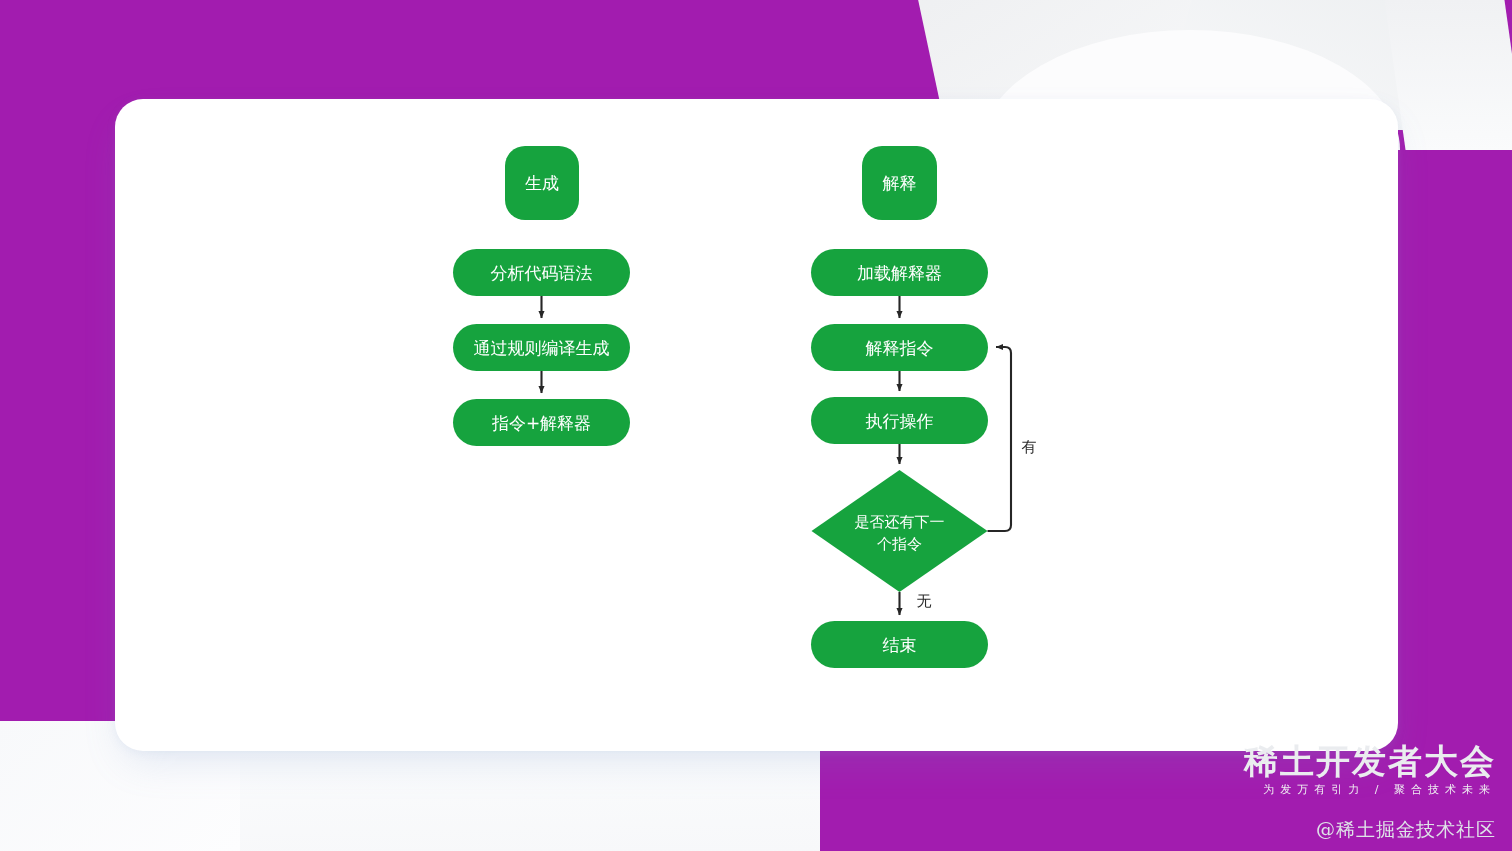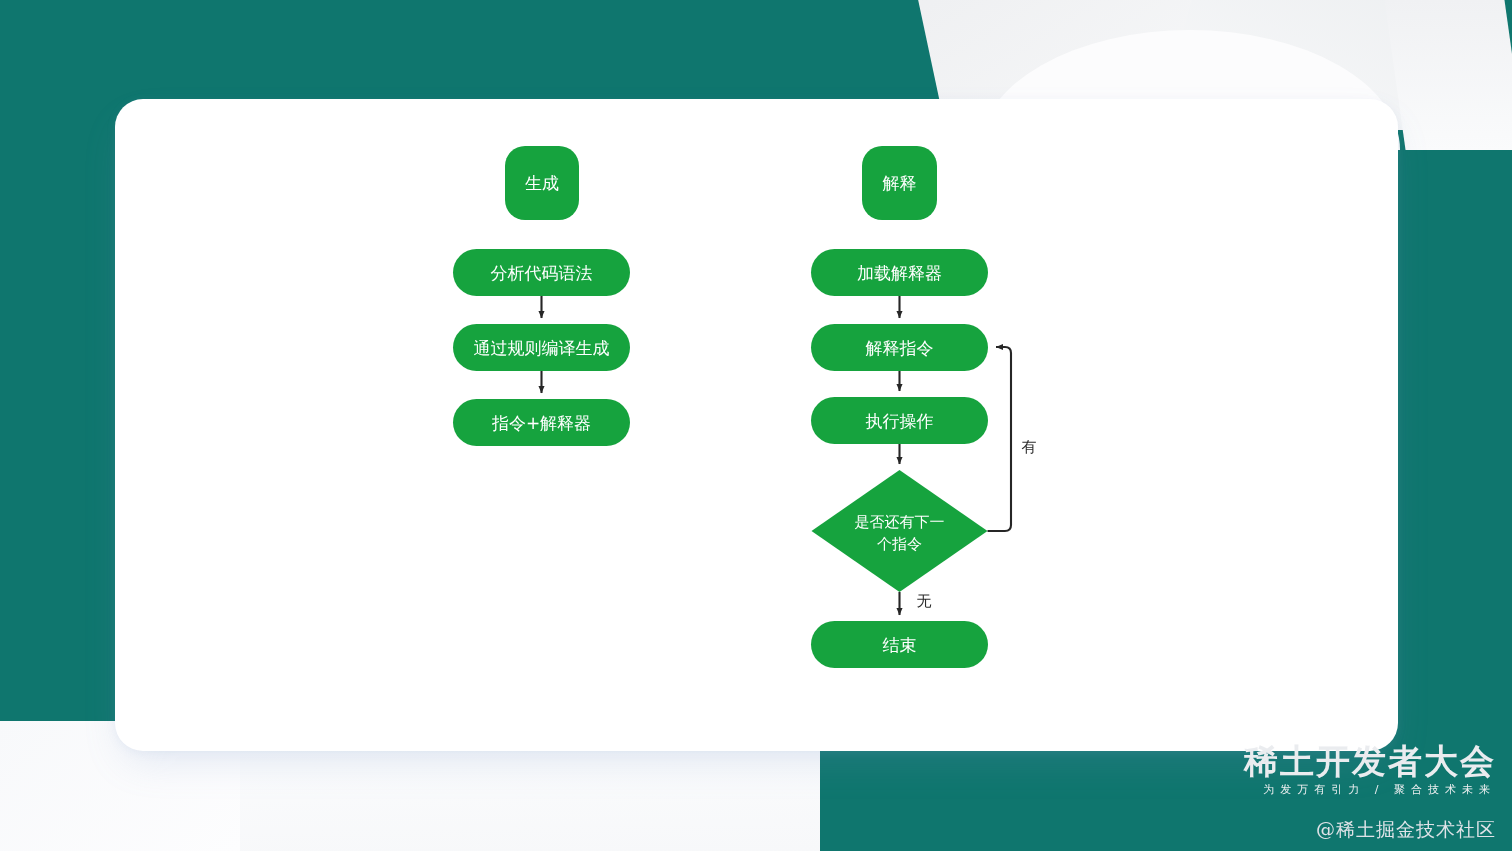--- a/index.html
+++ b/index.html
@@ -8,21 +8,21 @@
     width: 1512px;
     height: 851px;
     overflow: hidden;
     font-family: "DejaVu Sans", "Liberation Sans", sans-serif;
   }
 
   #stage {
     position: relative;
     width: 1512px;
     height: 851px;
-    background: #0f766e;
+    background: #a21caf;
     overflow: hidden;
     padding-left: 33px;
   }
 
   
   .bg-shape {
     position: absolute;
     background: #f1f2f4;
     pointer-events: none;
   }

